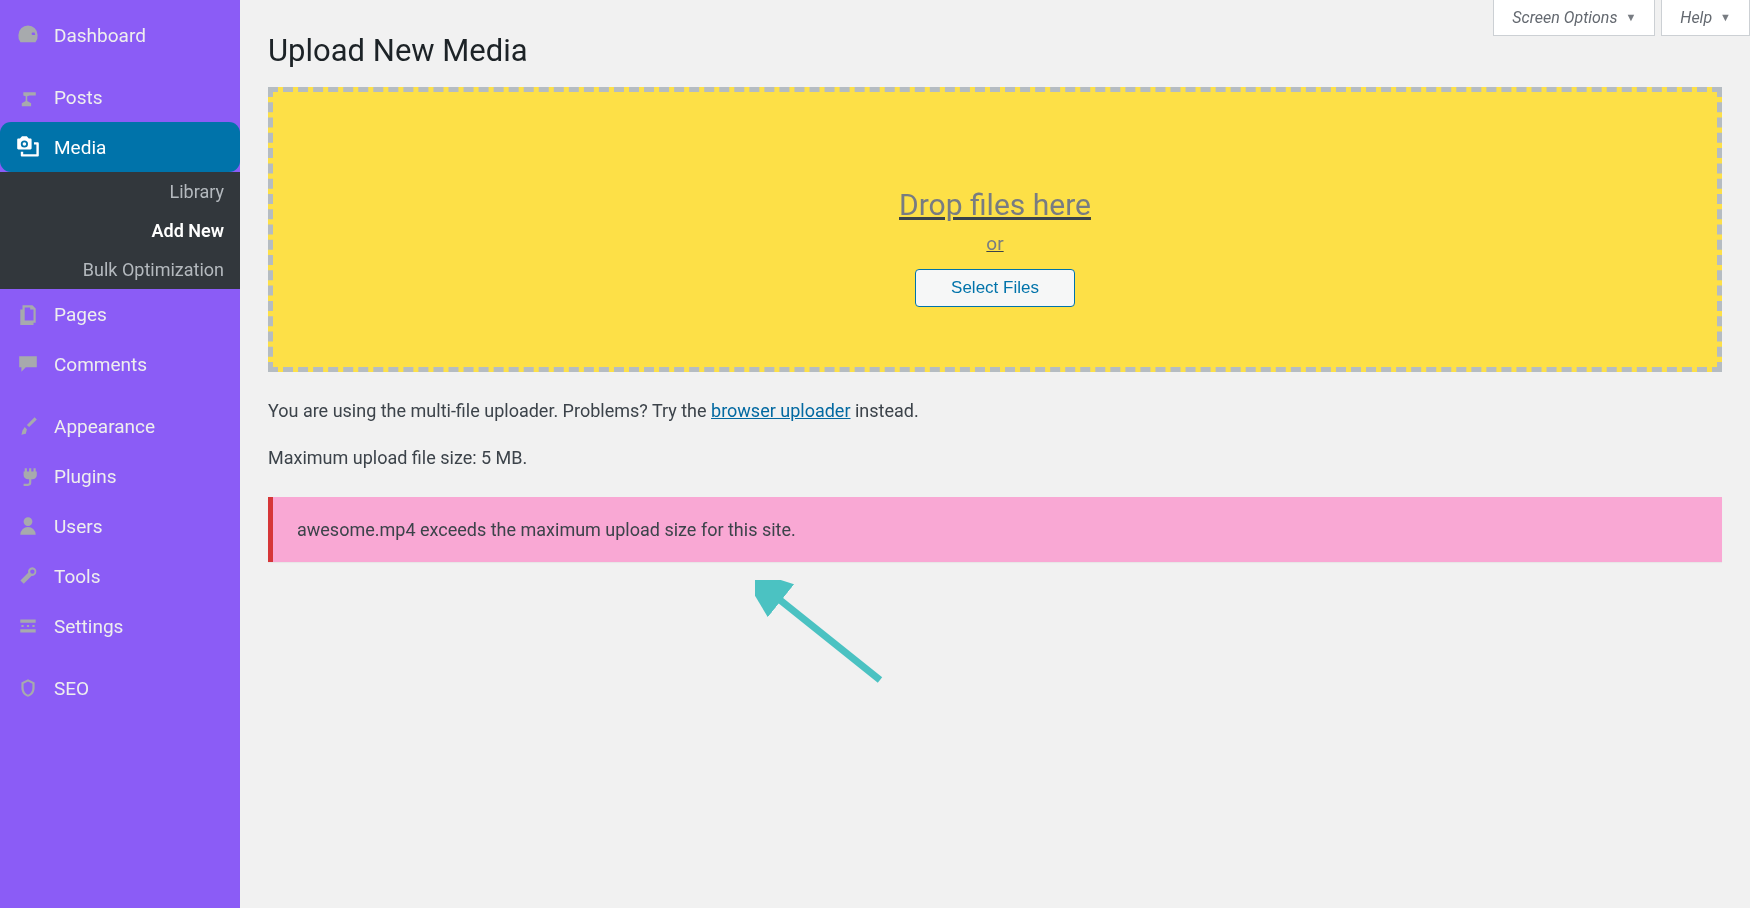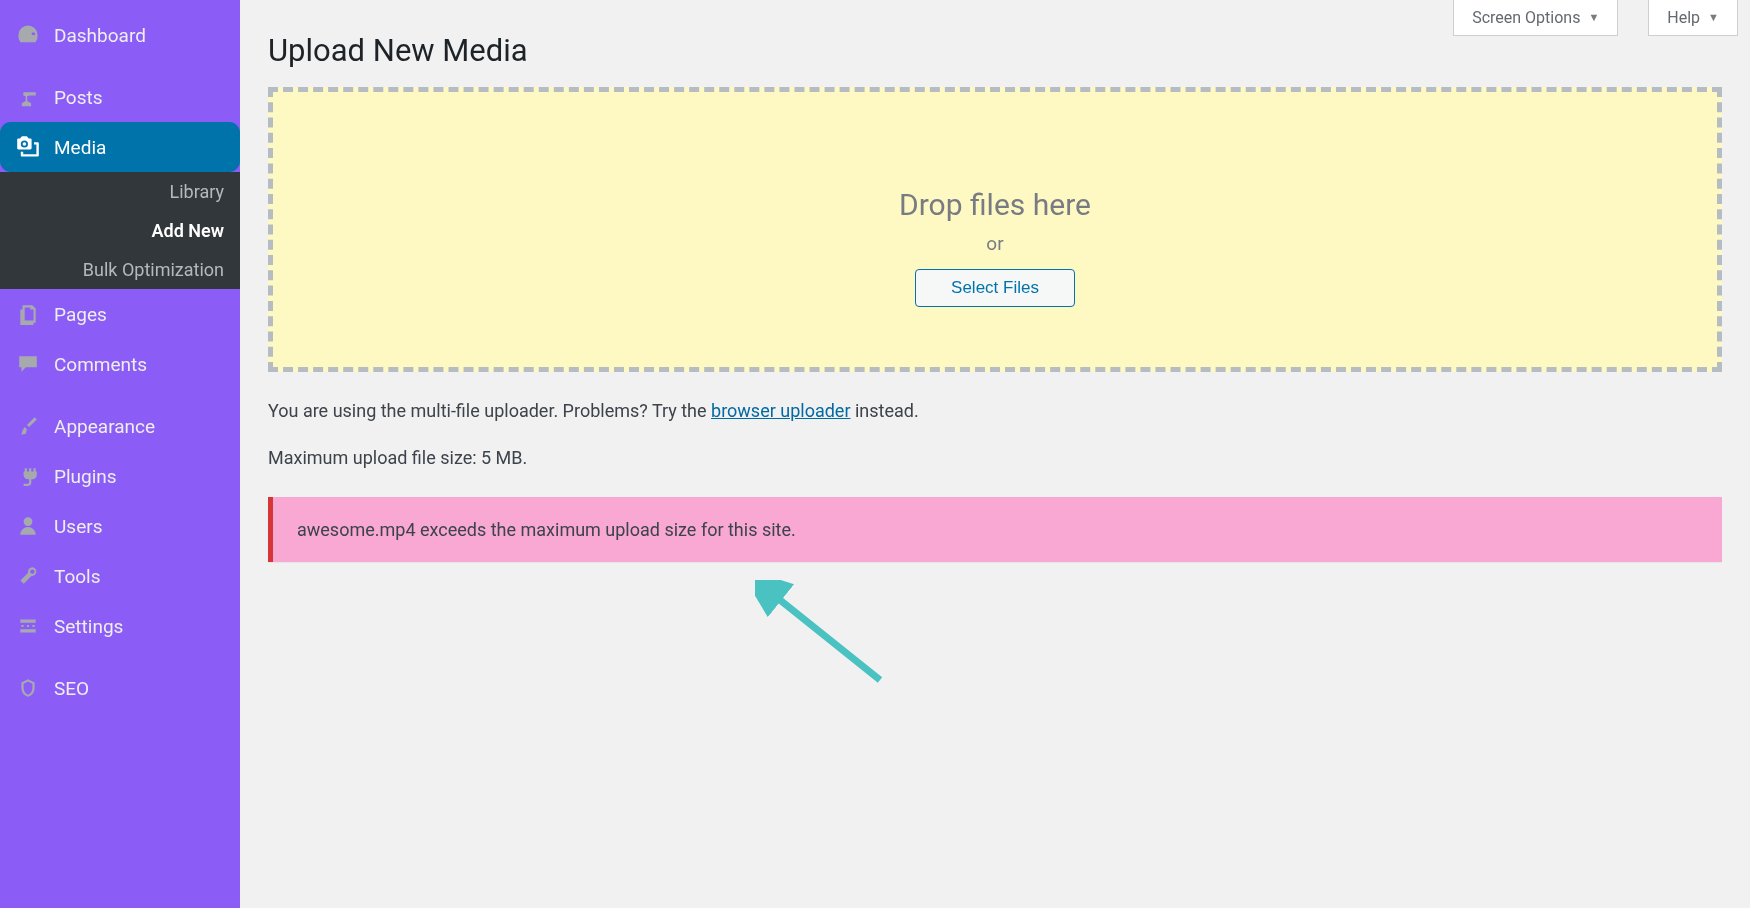--- a/index.html
+++ b/index.html
@@ -75,24 +75,25 @@
   .main {
     flex: 1;
     padding: 0 28px 28px 28px;
     position: relative;
     overflow: hidden;
   }
 
   
   .top-tabs {
     position: absolute;
-    right: 12px;
+    right: 0;
     top: 0;
     display: flex;
-    gap: 30px;
+    gap: 6px;
+    font-style: italic;
   }
   .top-tab {
     background: #fff;
     border: 1px solid #ccd0d4;
     border-top: none;
     padding: 8px 18px;
     font-size: 16px;
     color: #646970;
     cursor: pointer;
     display: flex;
@@ -107,24 +108,25 @@
   h1.page-title {
     font-size: 31px;
     font-weight: 400;
     color: #1d2327;
     padding: 32px 0 18px 0;
   }
 
   
   .dropzone {
     border: 5px dashed #b5bcc2;
-    background: #fef9c3;
+    background: #fde047;
     padding: 95px 20px 60px 20px;
     text-align: center;
     margin-bottom: 25px;
+    text-decoration: underline;
   }
   .dropzone .drop-text {
     font-size: 30px;
     color: #787c82;
     margin-bottom: 10px;
   }
   .dropzone .or-text {
     color: #787c82;
     margin-bottom: 14px;
     font-size: 19px;

